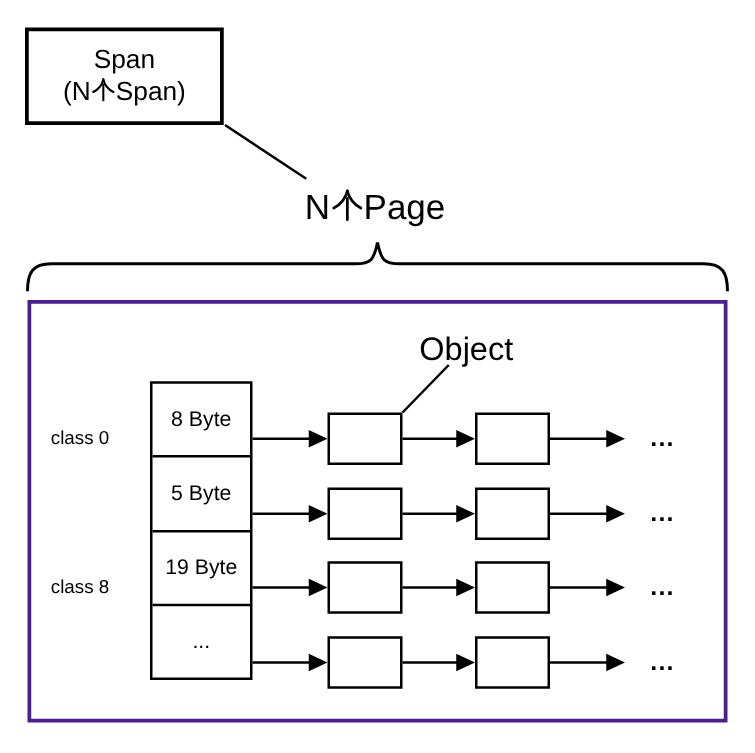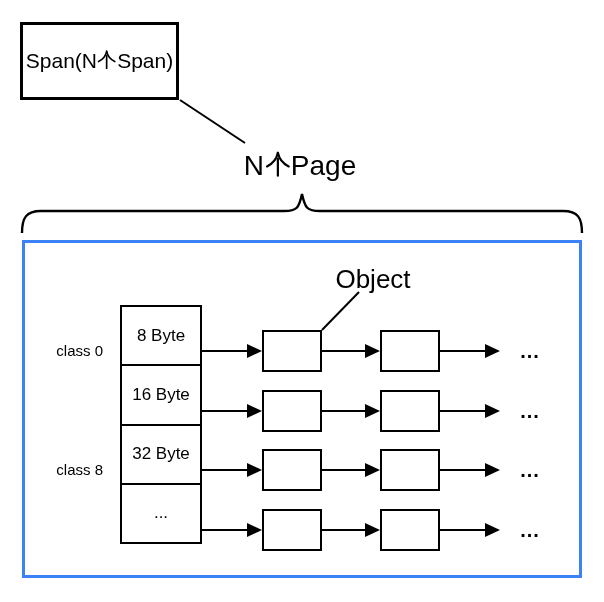--- a/index.html
+++ b/index.html
@@ -7,52 +7,52 @@
     width:604px;height:602px;position:relative;overflow:hidden;
     background:#ffffff;color:#000;
     font-family:"Liberation Sans", sans-serif;
   }
   .abs{position:absolute;}
 
   
   #span-box{
     left:20px;top:22px;width:159px;height:78px;
     border:3px solid #000;box-sizing:border-box;background:#fff;
-    display:flex;flex-direction:row;align-items:center;justify-content:center;
+    display:flex;flex-direction:column;align-items:center;justify-content:center;
     font-size:21px;line-height:26px;text-align:center;
   }
 
   
   #page-count{
     left:220px;top:150px;width:160px;text-align:center;
     font-size:28px;line-height:32px;
   }
 
   
   .ge{width:.92em;height:.92em;vertical-align:-0.06em;margin:0 .02em;}
   .ge path{stroke:#000;stroke-width:8.5;fill:none;stroke-linecap:round;}
 
   
   #overlay{left:0;top:0;width:604px;height:602px;pointer-events:none;z-index:5;}
   #overlay path, #overlay line{stroke:#000;fill:none;}
 
   
   #heap{
     left:22px;top:240px;width:560px;height:338px;
-    border:3px solid #3b82f6;box-sizing:border-box;background:#fff;
+    border:3px solid #4c1d95;box-sizing:border-box;background:#fff;
   }
 
   #object-label{
     left:290px;top:22px;width:116px;text-align:center;
     font-size:26px;line-height:28px;
   }
 
   .class-label{
     left:0;width:78px;height:20px;line-height:20px;
-    text-align:right;font-size:15px;
+    text-align:center;font-size:15px;
   }
 
   
   #size-col{
     left:95px;top:62px;width:82px;height:239px;
     border:2.5px solid #000;box-sizing:border-box;background:#fff;
     display:flex;flex-direction:column;
   }
   .size-cell{
     flex:1;display:flex;align-items:center;justify-content:center;
@@ -101,22 +101,22 @@
 
 <div id="heap" class="abs">
 
   <div id="object-label" class="abs">Object</div>
 
   <div class="abs class-label" style="top:98px">class 0</div>
   <div class="abs class-label" style="top:217px">class 8</div>
 
   <div id="size-col" class="abs">
     <div class="size-cell">8 Byte</div>
-    <div class="size-cell">16 Byte</div>
-    <div class="size-cell">32 Byte</div>
+    <div class="size-cell">5 Byte</div>
+    <div class="size-cell">19 Byte</div>
     <div class="size-cell">...</div>
   </div>
 
   <div class="abs flist-row" style="top:78px">
     <div class="arrow" style="left:0;width:60px">
         <div class="shaft"></div>
         <div class="head"></div>
       </div>
     <div class="obj-box" style="left:60px"></div>
     <div class="arrow" style="left:120px;width:58px">

